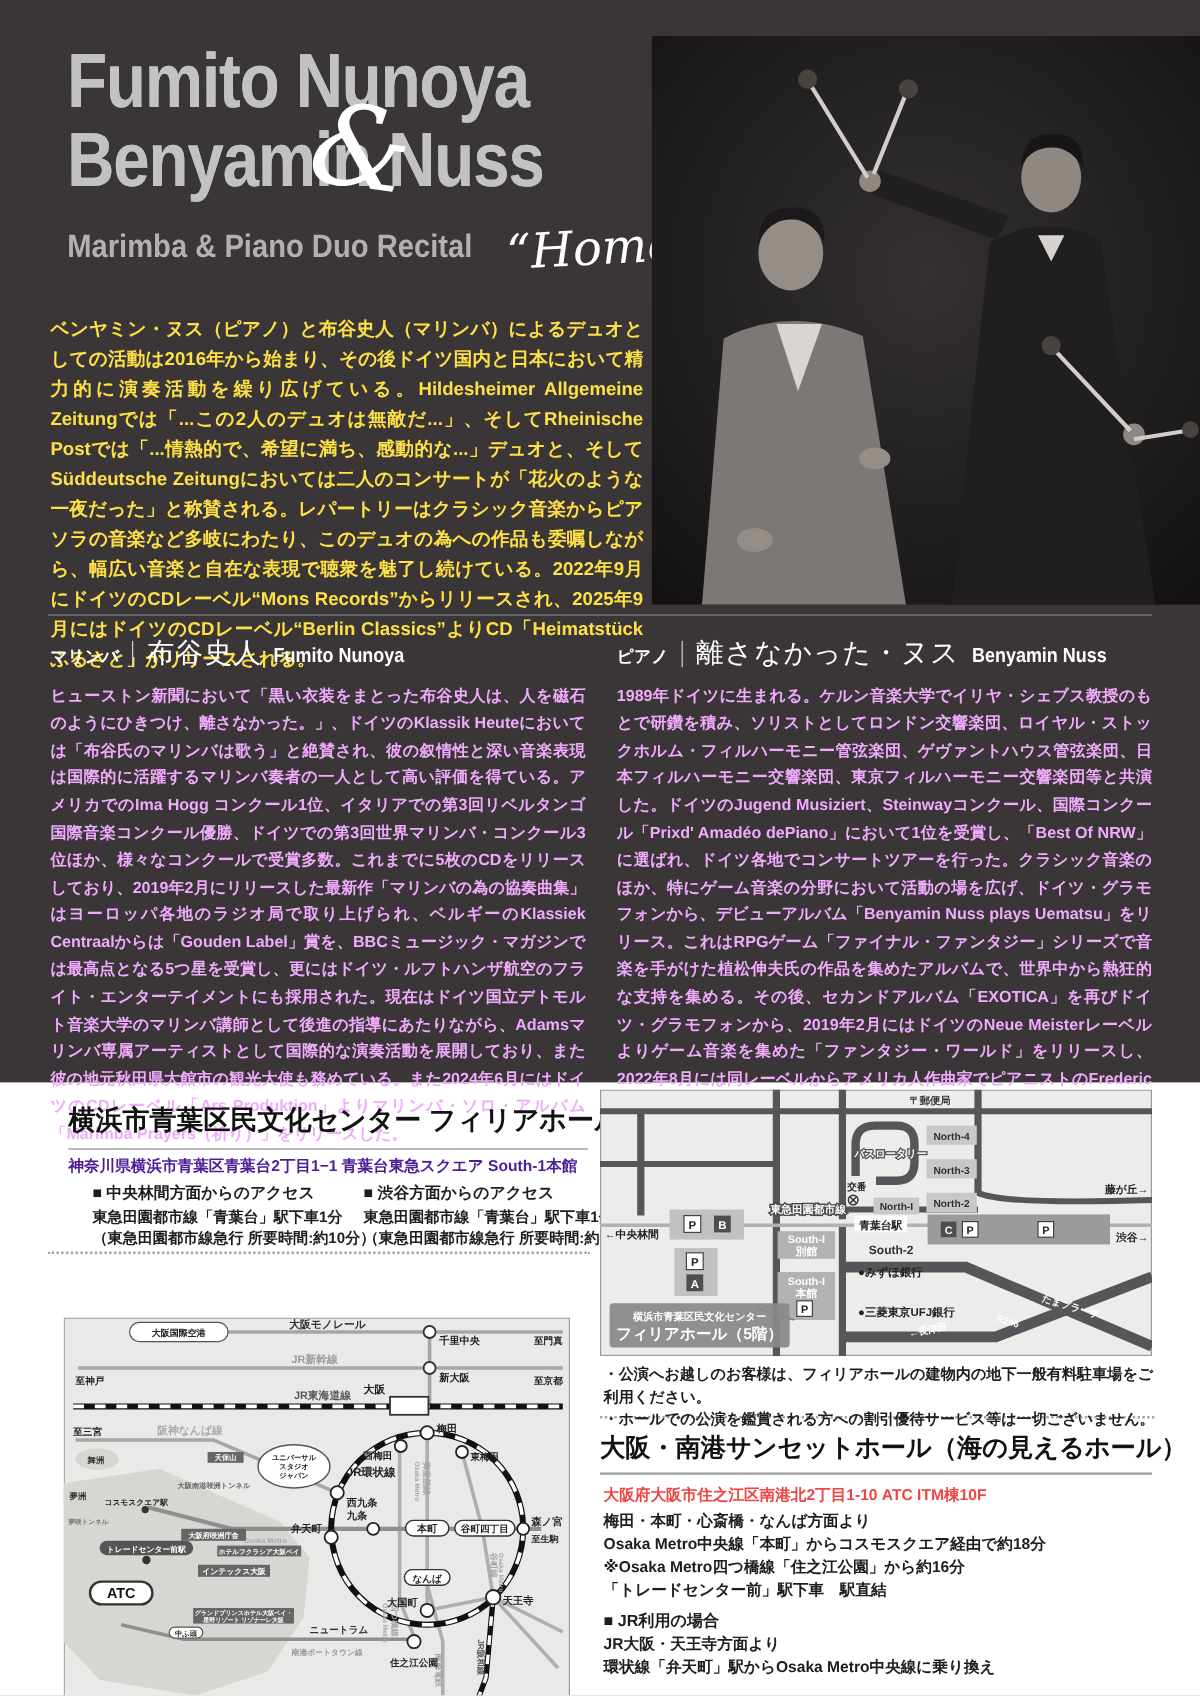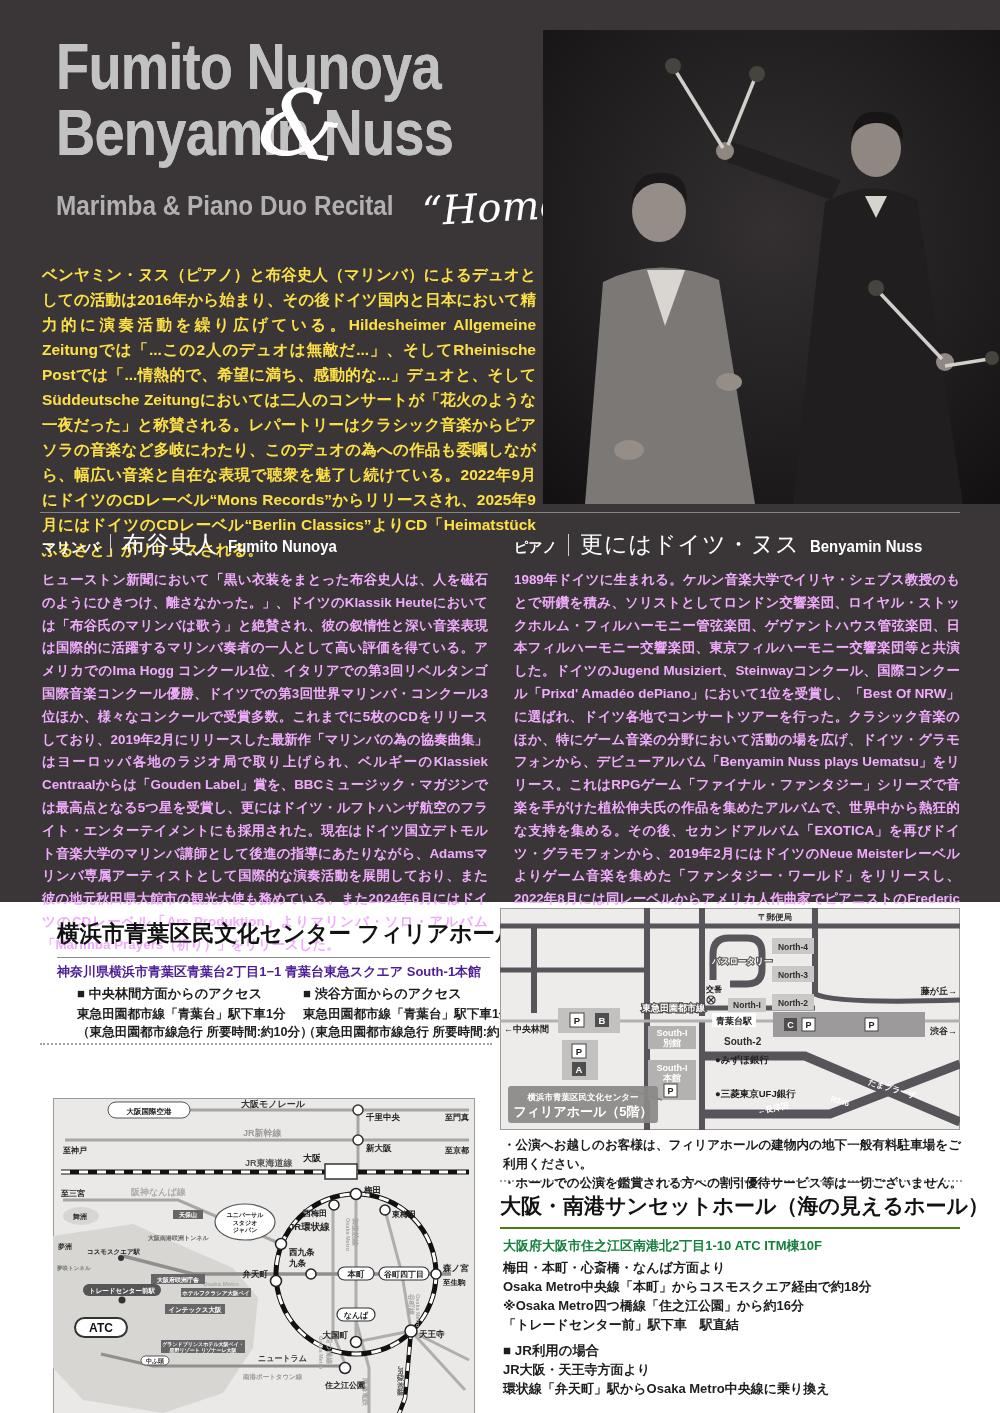--- a/index.html
+++ b/index.html
@@ -37,22 +37,22 @@
   .access-col{width:226px;font-size:12.6px;line-height:18px;font-weight:bold;white-space:nowrap;}
   .access-col + .access-col{width:216px;}
   .access-h{font-size:13.2px;margin-bottom:2px;}
   .dotted-left{position:absolute;left:40px;top:1043px;width:452px;border-top:2px dotted #a3a3a3;}
   .dotted-right{position:absolute;left:500px;top:1180px;width:462px;border-top:2px dotted #a3a3a3;}
   .map-osaka{position:absolute;left:53px;top:1098px;width:422px;height:350px;}
   .map-yoko{position:absolute;left:500px;top:908px;width:460px;height:203px;}
   .notes{position:absolute;left:503px;top:1136px;width:460px;font-size:12.6px;line-height:19px;
          color:#1d1d1d;font-weight:bold;}
   .osaka-head{position:absolute;left:500px;top:1192px;width:460px;font-size:21px;font-weight:bold;color:#121212;
-              padding-bottom:7px;border-bottom:2px solid #4d7c0f;white-space:nowrap;}
-  .osaka-addr{position:absolute;left:503px;top:1237px;font-size:13px;font-weight:bold;color:#15803d;white-space:nowrap;}
+              padding-bottom:7px;border-bottom:2px solid #a3a3a3;white-space:nowrap;}
+  .osaka-addr{position:absolute;left:503px;top:1237px;font-size:13px;font-weight:bold;color:#ef4444;white-space:nowrap;}
   .osaka-access{position:absolute;left:503px;top:1258px;width:460px;font-size:13px;line-height:19px;
                 color:#1d1d1d;font-weight:bold;white-space:nowrap;}
   .osaka-access .grp{margin-bottom:7px;}
   .osaka-access .h{font-size:13.4px;}
   
   svg text{font-family:"Liberation Sans","DejaVu Sans",sans-serif;}
 </style>
 </head>
 <body>
 
@@ -116,21 +116,21 @@
 
     <div class="bios">
       <div class="bio">
         <div class="bio-head">
           <span class="bio-inst">マリンバ</span><span class="vbar"></span><span class="bio-name">布谷史人</span><span class="bio-romaji">Fumito Nunoya</span>
         </div>
         <div class="bio-body">ヒューストン新聞において「黒い衣装をまとった布谷史人は、人を磁石のようにひきつけ、離さなかった。」、ドイツのKlassik Heuteにおいては「布谷氏のマリンバは歌う」と絶賛され、彼の叙情性と深い音楽表現は国際的に活躍するマリンバ奏者の一人として高い評価を得ている。アメリカでのIma Hogg コンクール1位、イタリアでの第3回リベルタンゴ国際音楽コンクール優勝、ドイツでの第3回世界マリンバ・コンクール3位ほか、様々なコンクールで受賞多数。これまでに5枚のCDをリリースしており、2019年2月にリリースした最新作「マリンバの為の協奏曲集」はヨーロッパ各地のラジオ局で取り上げられ、ベルギーのKlassiek Centraalからは「Gouden Label」賞を、BBCミュージック・マガジンでは最高点となる5つ星を受賞し、更にはドイツ・ルフトハンザ航空のフライト・エンターテイメントにも採用された。現在はドイツ国立デトモルト音楽大学のマリンバ講師として後進の指導にあたりながら、Adamsマリンバ専属アーティストとして国際的な演奏活動を展開しており、また彼の地元秋田県大館市の観光大使も務めている。また2024年6月にはドイツのCDレーベル「Ars Produktion」よりマリンバ・ソロ・アルバム「Marimba Prayers（祈り）」をリリースした。</div>
       </div>
       <div class="bio">
         <div class="bio-head">
-          <span class="bio-inst">ピアノ</span><span class="vbar"></span><span class="bio-name">更にはドイツ・ヌス</span><span class="bio-romaji">Benyamin Nuss</span>
+          <span class="bio-inst">ピアノ</span><span class="vbar"></span><span class="bio-name">離さなかった・ヌス</span><span class="bio-romaji">Benyamin Nuss</span>
         </div>
         <div class="bio-body">1989年ドイツに生まれる。ケルン音楽大学でイリヤ・シェブス教授のもとで研鑽を積み、ソリストとしてロンドン交響楽団、ロイヤル・ストックホルム・フィルハーモニー管弦楽団、ゲヴァントハウス管弦楽団、日本フィルハーモニー交響楽団、東京フィルハーモニー交響楽団等と共演した。ドイツのJugend Musiziert、Steinwayコンクール、国際コンクール「Prixd' Amadéo dePiano」において1位を受賞し、「Best Of NRW」に選ばれ、ドイツ各地でコンサートツアーを行った。クラシック音楽のほか、特にゲーム音楽の分野において活動の場を広げ、ドイツ・グラモフォンから、デビューアルバム「Benyamin Nuss plays Uematsu」をリリース。これはRPGゲーム「ファイナル・ファンタジー」シリーズで音楽を手がけた植松伸夫氏の作品を集めたアルバムで、世界中から熱狂的な支持を集める。その後、セカンドアルバム「EXOTICA」を再びドイツ・グラモフォンから、2019年2月にはドイツのNeue Meisterレーベルよりゲーム音楽を集めた「ファンタジー・ワールド」をリリースし、2022年8月には同レーベルからアメリカ人作曲家でピアニストのFrederic Rzewskiの作品を収録した「Unite!」がリリースされた。</div>
       </div>
     </div>
   </div>
 
   <div class="venue-head">横浜市青葉区民文化センター フィリアホール</div>
   <div class="venue-addr">神奈川県横浜市青葉区青葉台2丁目1−1 青葉台東急スクエア South-1本館</div>
 
   <div class="access">

